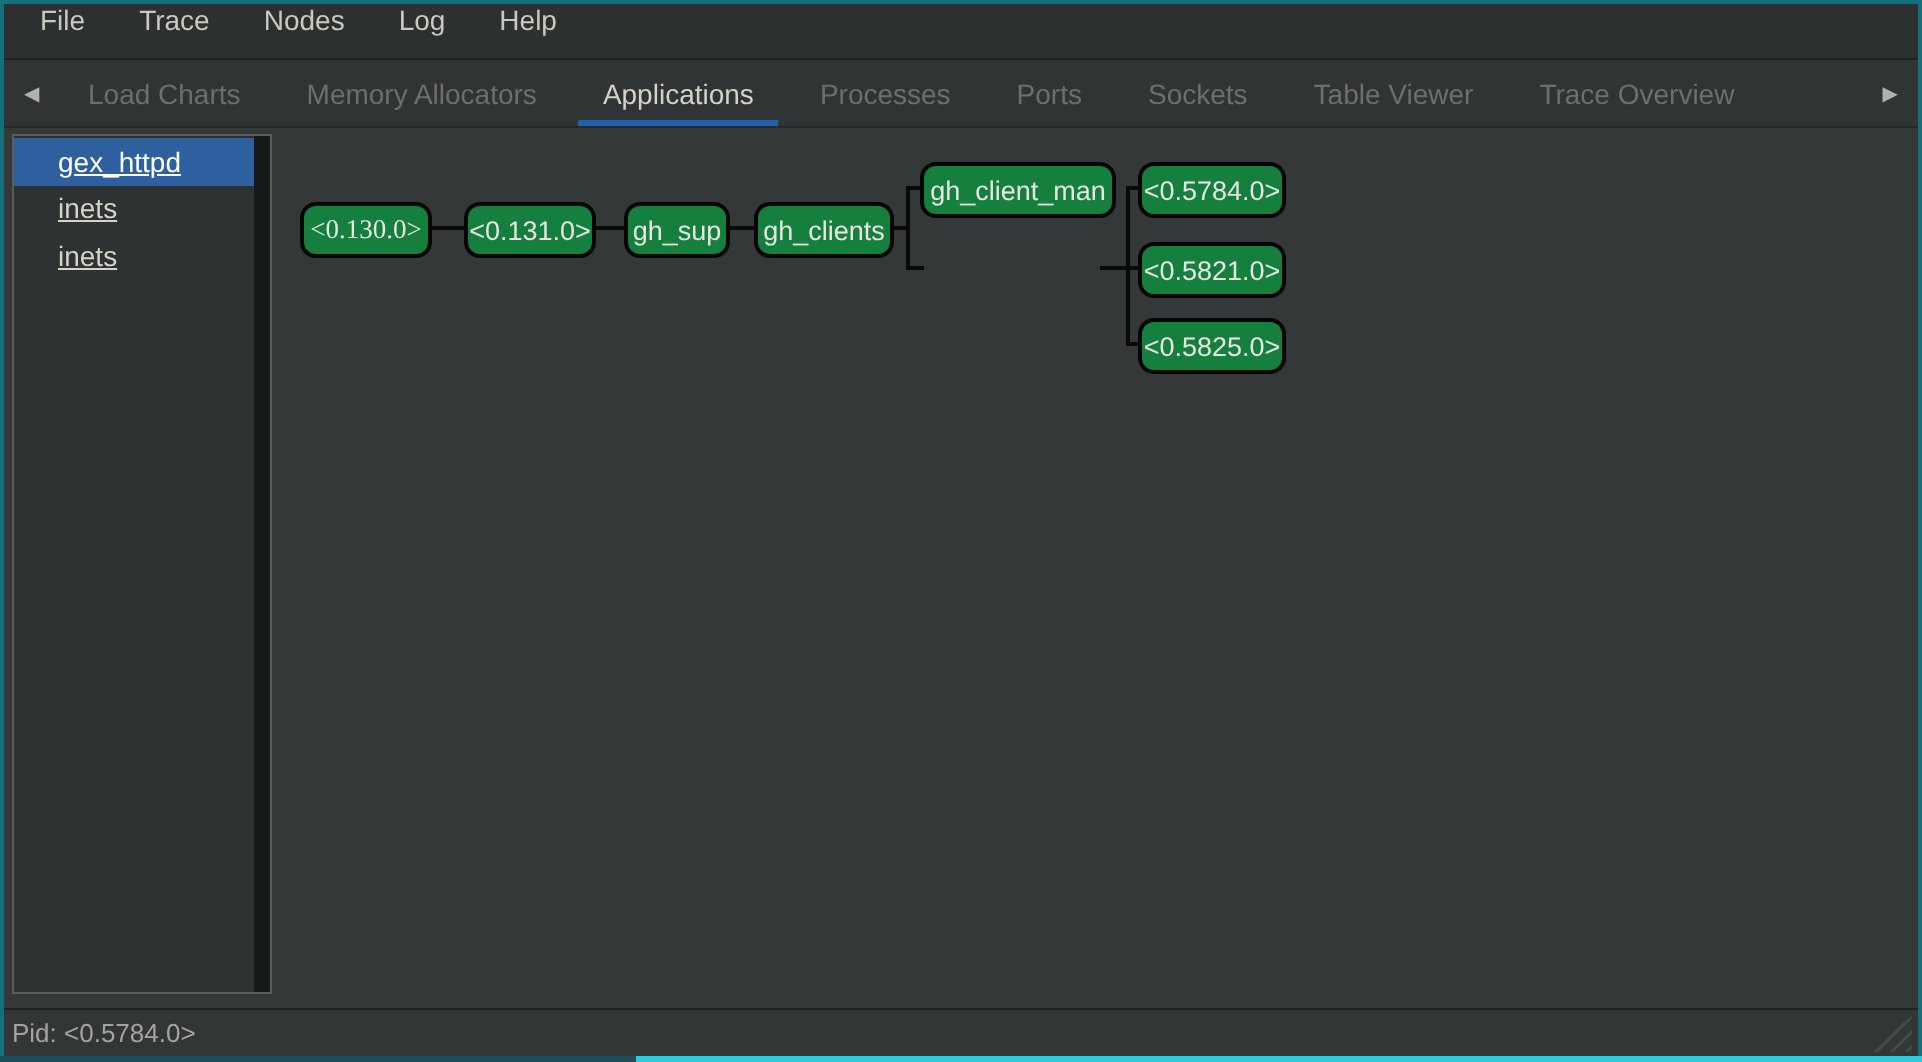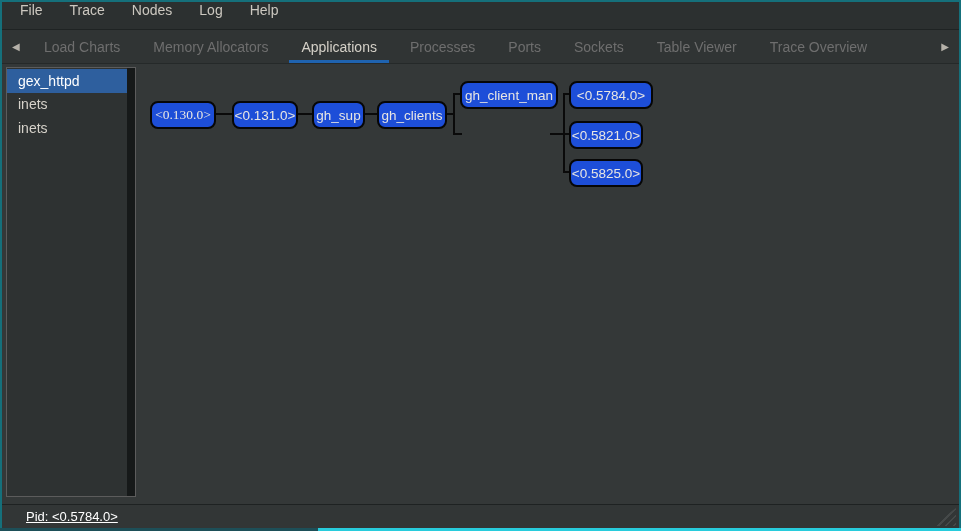--- a/index.html
+++ b/index.html
@@ -45,42 +45,42 @@
   #main{position:absolute;top:63px;left:2px;right:2px;bottom:27px;background:#343838;}
 
   
   #sidebar{
     position:absolute;left:4px;top:4px;width:130px;height:430px;
     background:#2e3232;border:1px solid #5c5c5c;box-sizing:border-box;
   }
   #sidebar-list{position:absolute;left:0;top:1px;right:8px;}
   .list-item{
     height:23.5px;display:flex;align-items:center;
-    padding-left:11px;font-size:14px;color:#d6d2ca;white-space:nowrap;
+    padding-left:22px;font-size:14px;color:#d6d2ca;white-space:nowrap;text-decoration:underline;
   }
   .list-item.selected{background:#2e5f9e;color:#ffffff;}
   #sidebar-scroll-strip{position:absolute;top:0;bottom:0;right:0;width:8px;background:#161919;}
 
   
   .tree-node{
     position:absolute;box-sizing:border-box;height:28px;
-    background:#1d4ed8;border:2px solid #060606;border-radius:8px;
+    background:#15803d;border:2px solid #060606;border-radius:8px;
     color:#e8e6e3;font-size:13.5px;display:flex;align-items:center;justify-content:center;
     white-space:nowrap;z-index:3;
   }
   .edge{position:absolute;background:#0a0a0a;z-index:1;}
   .edge.h{height:2px;}
   .edge.v{width:2px;}
 
   
   #statusbar{
     position:absolute;left:2px;right:2px;bottom:3px;height:24px;
     background:#323636;border-top:1px solid #1e2222;box-sizing:border-box;
-    display:flex;align-items:center;padding-left:24px;
-    color:#ffffff;font-size:13px;z-index:10;text-decoration:underline;
+    display:flex;align-items:center;padding-left:4px;
+    color:#a3a3a3;font-size:13px;z-index:10;
   }
   #resize-grip{
     position:absolute;right:3px;bottom:2px;width:24px;height:18px;
     background:repeating-linear-gradient(135deg,#454949 0 1.6px,transparent 1.6px 5.4px);
     clip-path:polygon(100% 0,100% 100%,0 100%);
   }
 </style>
 </head>
 <body>
 
@@ -133,21 +133,21 @@
   <div class="edge v" style="left:561px;top:30px;height:80px;"></div>
   <div class="edge h" style="left:561px;top:30px;width:8px;"></div>
   <div class="edge h" style="left:561px;top:70px;width:8px;"></div>
   <div class="edge h" style="left:561px;top:108px;width:8px;"></div>
 
   <div class="tree-node" style="left:148px;top:38px;width:66px;font-family:Liberation Serif, serif;">&lt;0.130.0&gt;</div>
   <div class="tree-node" style="left:230px;top:38px;width:66px;">&lt;0.131.0&gt;</div>
   <div class="tree-node" style="left:310px;top:38px;width:53px;">gh_sup</div>
   <div class="tree-node" style="left:375px;top:38px;width:70px;">gh_clients</div>
   <div class="tree-node" style="left:458px;top:18px;width:98px;">gh_client_man</div>
-  <div class="tree-node" style="left:567px;top:18px;width:84px;">&lt;0.5784.0&gt;</div>
+  <div class="tree-node" style="left:567px;top:18px;width:74px;">&lt;0.5784.0&gt;</div>
   <div class="tree-node" style="left:567px;top:58px;width:74px;">&lt;0.5821.0&gt;</div>
   <div class="tree-node" style="left:567px;top:96px;width:74px;">&lt;0.5825.0&gt;</div>
 
 </div>
 
 <div id="statusbar">
   <span>Pid: &lt;0.5784.0&gt;</span>
   <div id="resize-grip"></div>
 </div>
 

